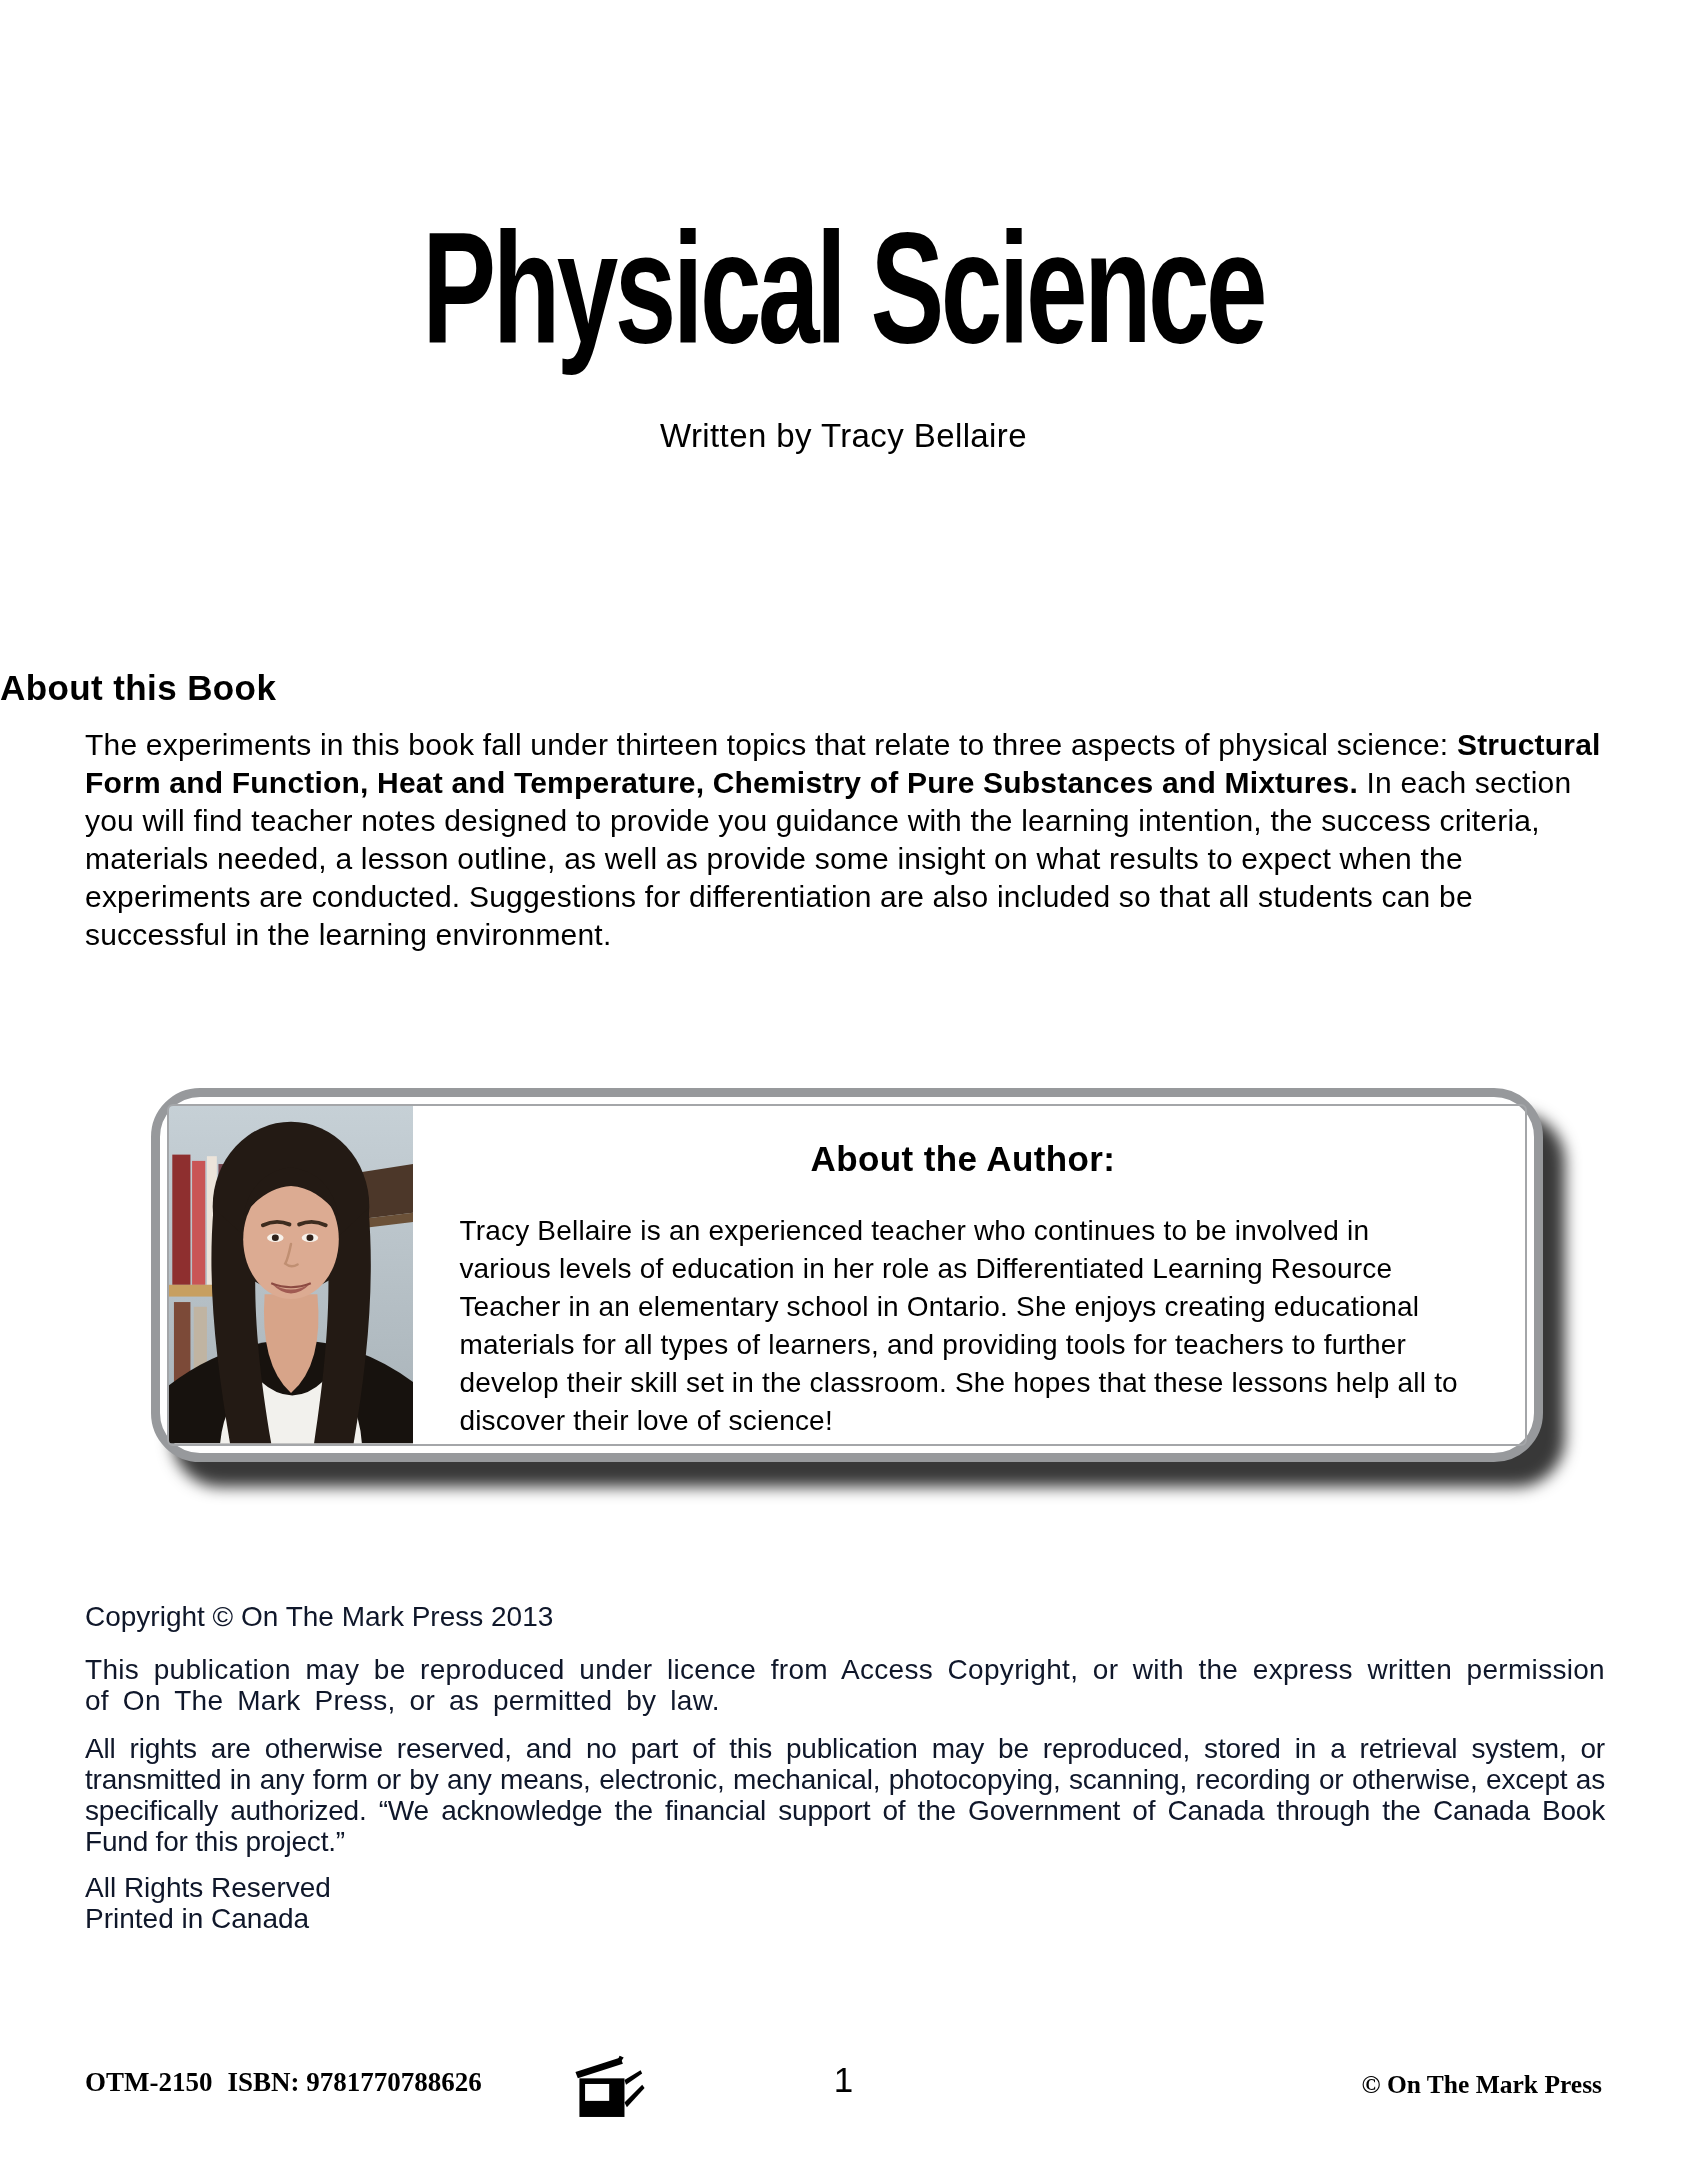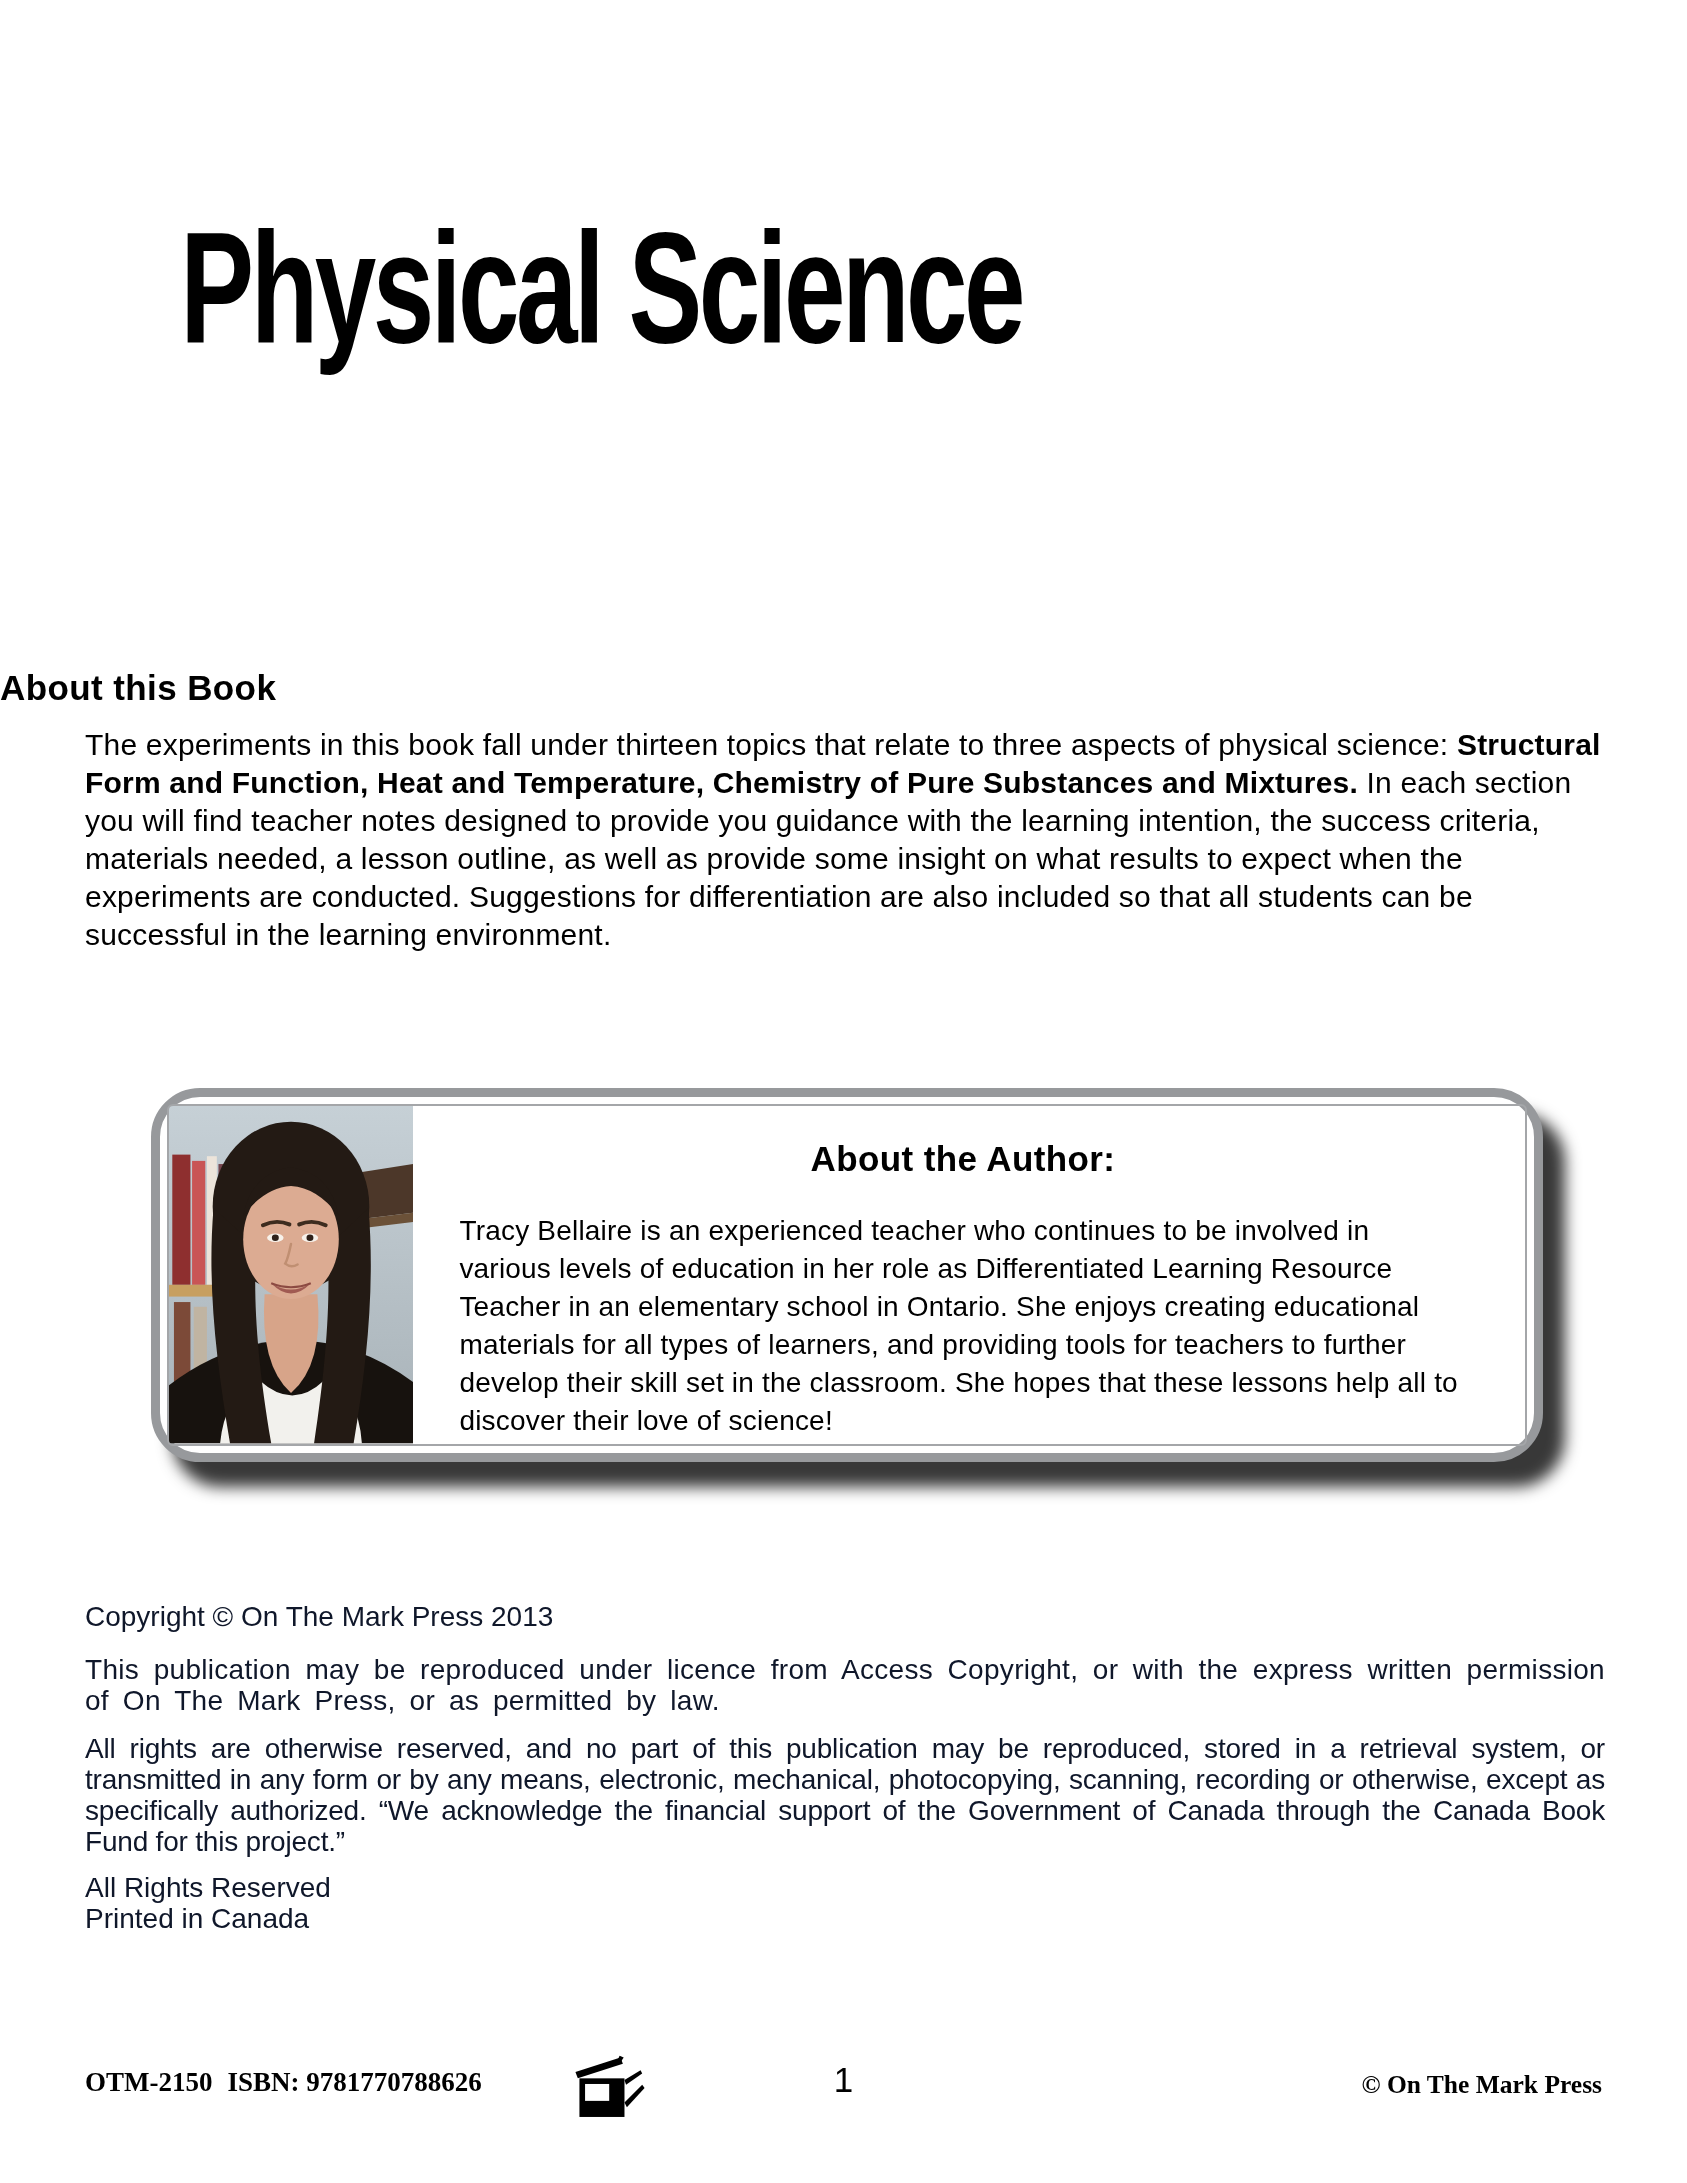--- a/index.html
+++ b/index.html
@@ -7,21 +7,21 @@
     position: relative;
     width: 1687px;
     height: 2183px;
     background: #ffffff;
     overflow: hidden;
     color: #000;
     font-family: "Liberation Sans", sans-serif;
   }
 
   
-  .title-block { position: absolute; top: 208px; left: 0; width: 100%; }
+  .title-block { position: absolute; top: 208px; left: 0; width: 100%; text-align: center; }
   .main-title {
     display: inline-block;
     font-size: 158px;
     font-weight: bold;
     line-height: 1;
     letter-spacing: -5px;
     transform: scaleX(0.70);
     transform-origin: center;
     white-space: nowrap;
   }
@@ -106,20 +106,21 @@
     text-align: center;
   }
 </style>
 </head>
 <body>
 
 <div class="page">
 
   <header class="title-block">
     <h1 style="margin:0;"><span class="main-title">Physical Science</span></h1>
+    <div class="byline">Written by Tracy Bellaire</div>
   </header>
 
   <h2 class="about-book-heading">About this Book</h2>
   <p class="about-book-body"><span>The experiments in this book fall under thirteen topics that relate to three aspects of physical science: </span><strong>Structural Form and Function, Heat and Temperature, Chemistry of Pure Substances and Mixtures.</strong><span> In each section you will find teacher notes designed to provide you guidance with the learning intention, the success criteria, materials needed, a lesson outline, as well as provide some insight on what results to expect when the experiments are conducted. Suggestions for differentiation are also included so that all students can be successful in the learning environment.</span></p>
 
   <section class="author-box">
     <div class="author-box-inner">
       <div class="author-photo">
         <svg viewBox="0 0 296 430" preserveAspectRatio="none" aria-hidden="true">
           <defs>

